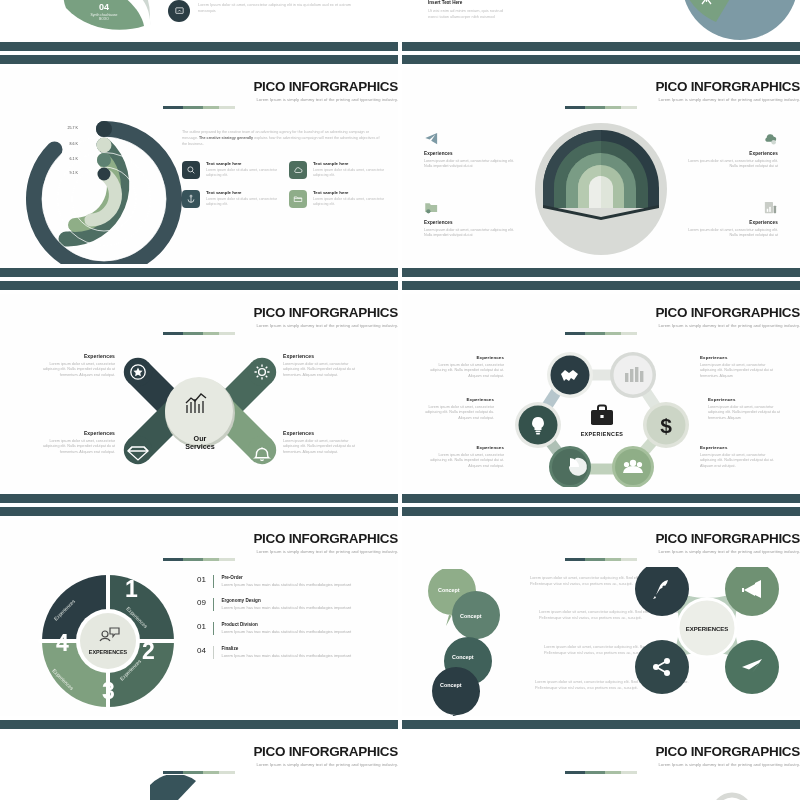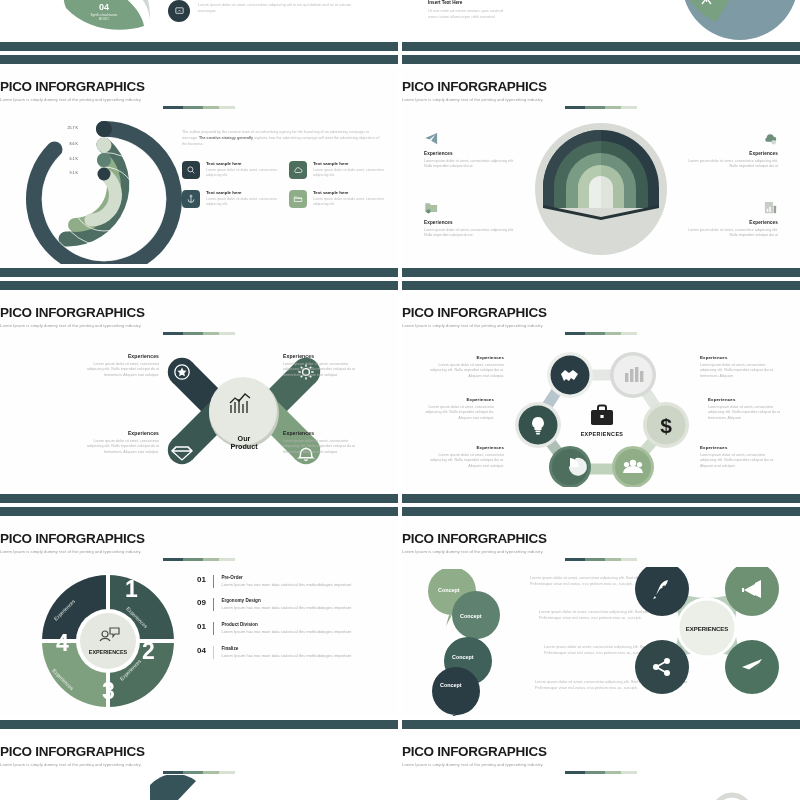--- a/index.html
+++ b/index.html
@@ -13,21 +13,21 @@
   .band-rows { display:flex; flex-direction:column; gap:4px; }
   .band-row { display:flex; gap:4px; width:800px; }
   .band-row .seg-l { width:398px; height:9px; background:#37535a; }
   .band-row .seg-r { flex:1; height:9px; background:#37535a; }
 
   
   .row { display:flex; width:800px; gap:4px; }
   .slide { width:398px; background:#fefefe; position:relative; overflow:hidden; }
   .slide.half { flex:1; }
 
-  .s-head { text-align:left; padding-top:11px; }
+  .s-head { text-align:right; padding-top:11px; }
   .s-title {
     font-size:13.5px; font-weight:bold; letter-spacing:-0.3px;
     color:#1b1b1b; font-family:"Liberation Sans", sans-serif;
   }
   .s-sub { font-size:4.1px; color:#9a9a9a; margin-top:3px; letter-spacing:.1px; }
   .s-rule { margin:4px auto 0; width:72px; height:2.6px;
     background:linear-gradient(90deg,#37535a 0 28%, #6d8f7b 28% 55%, #a9c0a4 55% 78%, #d9e0d4 78% 100%); }
 
   .lorem { color:#b4b4b4; font-size:3.7px; line-height:1.55; }
   .exp-h { font-size:5px; font-weight:bold; color:#222; letter-spacing:.15px; }
@@ -49,36 +49,36 @@
 
   
   .p2-body { position:relative; height:160px; margin-top:4px; }
   .p2-col { position:absolute; width:95px; }
   .p2-col .ico { height:16px; margin-bottom:4px; }
   .p2-col .ico svg { width:15px;height:15px; }
   .p2-col .exp-h { font-size:4.6px; }
   .p2-col .lorem { margin-top:3px; }
 
   
-  .p3-body { position:relative; height:158px;margin-left:44px; }
+  .p3-body { position:relative; height:158px; }
   .p3-txt { position:absolute; width:75px; }
   .p3-txt .exp-h { font-size:5px; }
   .p3-txt .lorem { margin-top:3px; }
 
   
   .p4-body { position:relative; height:158px; }
   .p4-txt { position:absolute; width:78px; }
   .p4-txt .exp-h { font-size:4.4px; font-weight:bold; }
   .p4-txt .lorem { margin-top:3px; }
 
   
   .p5-body { position:relative; height:160px; }
   .p5-list { position:absolute; left:192px; top:14px; width:190px; }
   .p5-row { display:flex; gap:7px; margin-bottom:10.5px; }
-  .p5-num { font-size:8px; font-weight:bold; color:#191919; width:14px; text-align:right;}
+  .p5-num { font-size:8px; font-weight:normal; color:#191919; width:14px; text-align:right;}
   .p5-bar { width:1.4px; background:#6d8f7b; flex:none; }
   .p5-ttl { font-size:4.6px; font-weight:bold; color:#1f1f1f; }
   .p5-desc { font-size:4.1px; color:#b0b0b0; line-height:1.5; margin-top:2px; }
 
   
   .p6-body { position:relative; height:160px; }
   .p6-cc { position:absolute; width:160px; }
   .p6-lorem { font-size:3.9px; color:#b9b9b9; line-height:1.6; }
   .concept-label { position:absolute; font-size:5.4px; font-weight:bold; color:#fff; }
 
@@ -359,21 +359,21 @@
               <path d="M132 112 l-4 4M144 112 l4 4M128 116 h20"></path>
           </g>
           <g fill="none" stroke="#fff" stroke-width="1.4">
             <path d="M256.5 119 a5.5 5.5 0 0 1 11 0 c0 3 1.2 3.8 1.2 3.8 h-13.4 s1.2-.8 1.2-3.8z"></path>
             <path d="M260.5 124.5 a1.7 1.7 0 0 0 3 0"></path>
               <path d="M262 112.5v1.6"></path>
           </g>
         </svg>
         <div style="position:absolute;left:163px;top:100px;width:74px;text-align:center;font-size:7.2px;font-weight:bold;color:#161616;line-height:1.2;">
           <div>Our</div>
-          <div>Product</div>
+          <div>Services</div>
         </div>
 
         <div class="p3-txt" style="left:40px;top:18px;text-align:right;">
           <div class="exp-h">Experiences</div>
           <div class="lorem">Lorem ipsum dolor sit amet, consectetur adipiscing elit. Nulla imperdiet volutpat du at fermentum. Aliquam erat volutpat.</div>
         </div>
         <div class="p3-txt" style="right:40px;top:18px;">
           <div class="exp-h">Experiences</div>
           <div class="lorem">Lorem ipsum dolor sit amet, consectetur adipiscing elit. Nulla imperdiet volutpat du at fermentum. Aliquam erat volutpat.</div>
         </div>

